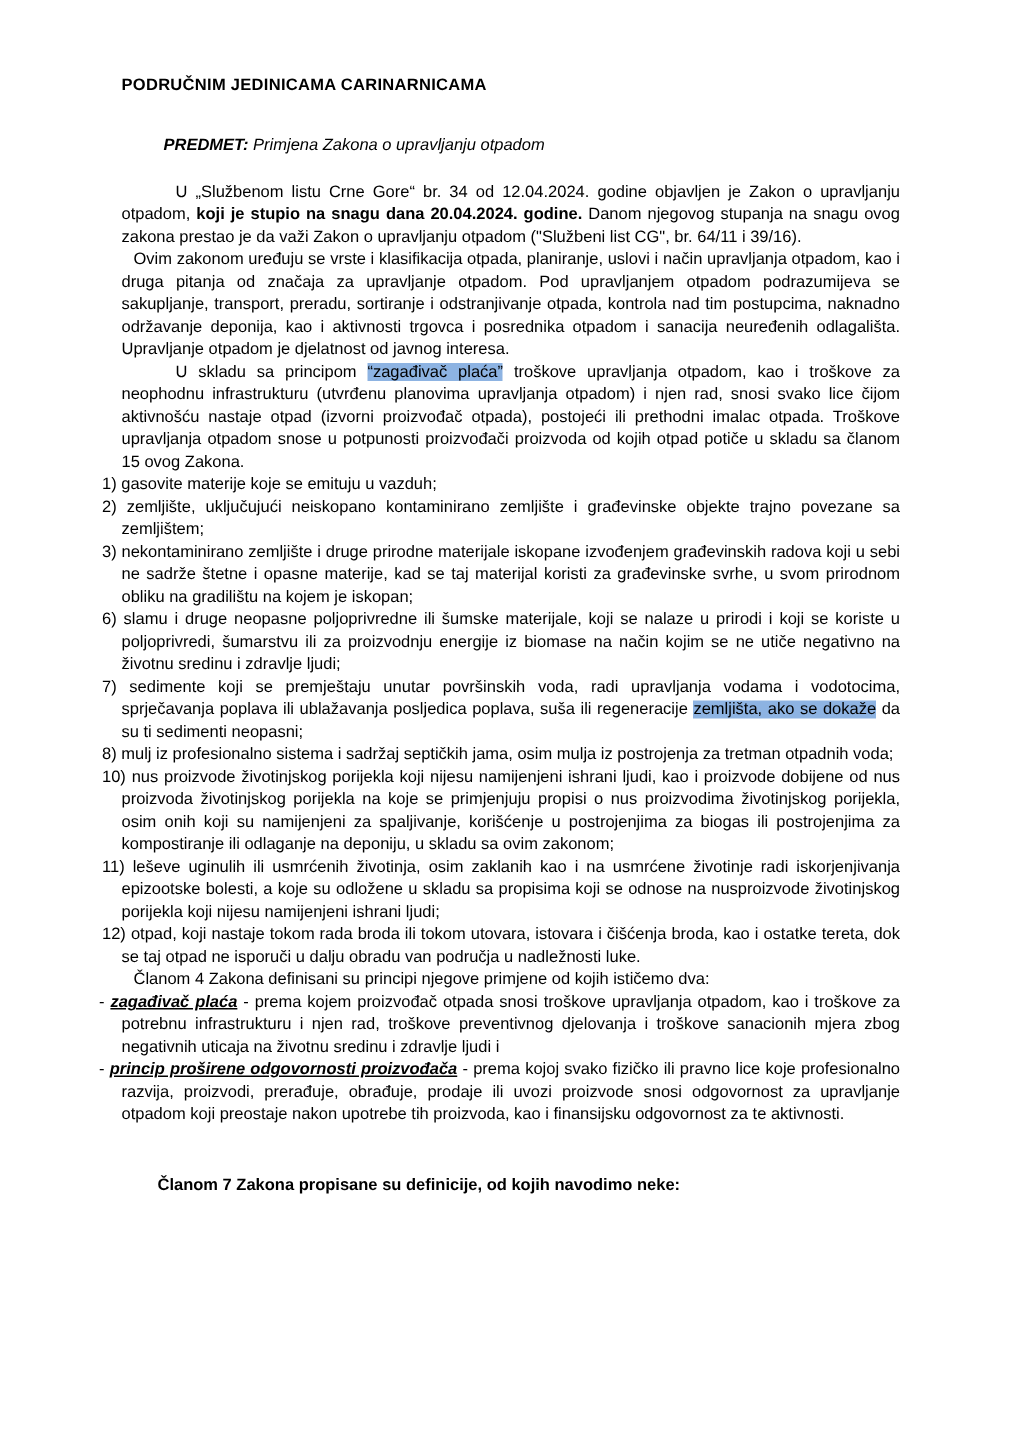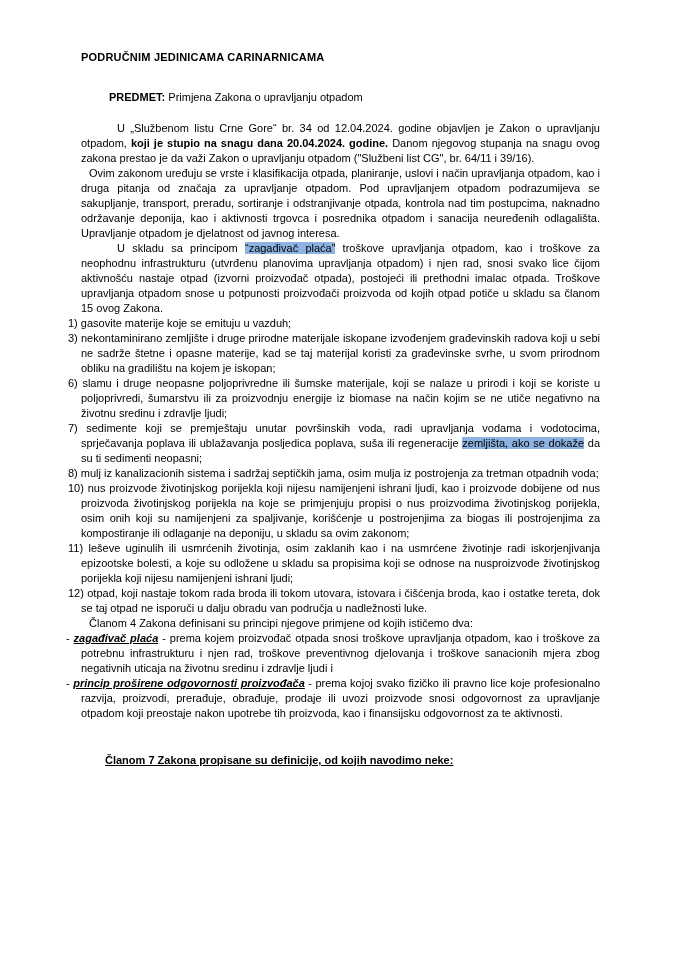--- a/index.html
+++ b/index.html
@@ -9,26 +9,26 @@
     height: 960px;
     overflow: hidden;
     font-family: "Liberation Sans", "DejaVu Sans", sans-serif;
     font-size: 11px;
     line-height: 15px;
     color: #000000;
     -webkit-font-smoothing: antialiased;
   }
   .page { padding: 50px 79px 0 81px; }
   .title { font-weight: bold; text-align: left; margin-bottom: 25px; letter-spacing: 0.2px; }
-  .subject { margin-left: 28px; margin-bottom: 16px; }
+  .subject { margin-left: 28px; margin-bottom: 16px; font-style: italic; }
   .b { font-weight: bold; }
   .just { text-align: justify; }
   .ind36 { text-indent: 36px; }
   .ind8 { text-indent: 8px; }
-  .ind24 { text-indent: 24px; text-decoration: underline; }
+  .ind24 { text-indent: 24px; }
   .li { text-align: justify; text-indent: -13px; }
   .dash { text-align: justify; text-indent: -15px; }
   .term { font-weight: bold; font-style: italic; text-decoration: underline; }
   .hl { background: var(--hl, #8db3e2); }
   .art4 { margin-top: 0; }
   .art7 { margin-top: 32px; font-weight: bold; }
 </style>
 </head>
 <body>
 
@@ -39,24 +39,25 @@
   <p class="subject"><span class="b">PREDMET:</span> <span>Primjena Zakona o upravljanju otpadom</span></p>
 
   <p class="just ind36"><span>U „Službenom listu Crne Gore“ br. 34 od 12.04.2024. godine objavljen je Zakon o upravljanju otpadom, </span><span class="b">koji je stupio na snagu dana 20.04.2024. godine.</span><span> Danom njegovog stupanja na snagu ovog zakona prestao je da važi Zakon o upravljanju otpadom ("Službeni list CG", br. 64/11 i 39/16).</span></p>
 
   <p class="just ind8">Ovim zakonom uređuju se vrste i klasifikacija otpada, planiranje, uslovi i način upravljanja otpadom, kao i druga pitanja od značaja za upravljanje otpadom. Pod upravljanjem otpadom podrazumijeva se sakupljanje, transport, preradu, sortiranje i odstranjivanje otpada, kontrola nad tim postupcima, naknadno održavanje deponija, kao i aktivnosti trgovca i posrednika otpadom i sanacija neuređenih odlagališta. Upravljanje otpadom je djelatnost od javnog interesa.</p>
 
   <p class="just ind36"><span>U skladu sa principom </span><span class="hl">“zagađivač plaća”</span><span> troškove upravljanja otpadom, kao i troškove za neophodnu infrastrukturu (utvrđenu planovima upravljanja otpadom) i njen rad, snosi svako lice čijom aktivnošću nastaje otpad (izvorni proizvođač otpada), postojeći ili prethodni imalac otpada. Troškove upravljanja otpadom snose u potpunosti proizvođači proizvoda od kojih otpad potiče u skladu sa članom 15 ovog Zakona.</span></p>
 
 
   <div class="li"><span>1)</span> <span>gasovite materije koje se emituju u vazduh;</span></div>
+  <div class="li"><span>2)</span> <span>zemljište, uključujući neiskopano kontaminirano zemljište i građevinske objekte trajno povezane sa zemljištem;</span></div>
   <div class="li"><span>3)</span> <span>nekontaminirano zemljište i druge prirodne materijale iskopane izvođenjem građevinskih radova koji u sebi ne sadrže štetne i opasne materije, kad se taj materijal koristi za građevinske svrhe, u svom prirodnom obliku na gradilištu na kojem je iskopan;</span></div>
   <div class="li"><span>6)</span> <span>slamu i druge neopasne poljoprivredne ili šumske materijale, koji se nalaze u prirodi i koji se koriste u poljoprivredi, šumarstvu ili za proizvodnju energije iz biomase na način kojim se ne utiče negativno na životnu sredinu i zdravlje ljudi;</span></div>
   <div class="li"><span>7)</span> <span>sedimente koji se premještaju unutar površinskih voda, radi upravljanja vodama i vodotocima, sprječavanja poplava ili ublažavanja posljedica poplava, suša ili regeneracije </span><span class="hl">zemljišta, ako se dokaže</span><span> da su ti sedimenti neopasni;</span></div>
-  <div class="li"><span>8)</span> <span>mulj iz kanalizacionih sistema i sadržaj septičkih jama, osim mulja iz postrojenja za tretman otpadnih voda;</span></div>
+  <div class="li"><span>8)</span> <span>mulj iz profesionalno sistema i sadržaj septičkih jama, osim mulja iz postrojenja za tretman otpadnih voda;</span></div>
   <div class="li"><span>10)</span> <span>nus proizvode životinjskog porijekla koji nijesu namijenjeni ishrani ljudi, kao i proizvode dobijene od nus proizvoda životinjskog porijekla na koje se primjenjuju propisi o nus proizvodima životinjskog porijekla, osim onih koji su namijenjeni za spaljivanje, korišćenje u postrojenjima za biogas ili postrojenjima za kompostiranje ili odlaganje na deponiju, u skladu sa ovim zakonom;</span></div>
   <div class="li"><span>11)</span> <span>leševe uginulih ili usmrćenih životinja, osim zaklanih kao i na usmrćene životinje radi iskorjenjivanja epizootske bolesti, a koje su odložene u skladu sa propisima koji se odnose na nusproizvode životinjskog porijekla koji nijesu namijenjeni ishrani ljudi;</span></div>
   <div class="li"><span>12)</span> <span>otpad, koji nastaje tokom rada broda ili tokom utovara, istovara i čišćenja broda, kao i ostatke tereta, dok se taj otpad ne isporuči u dalju obradu van područja u nadležnosti luke.</span></div>
 
   <p class="just ind8 art4">Članom 4 Zakona definisani su principi njegove primjene od kojih ističemo dva:</p>
 
   <div class="dash"><span>-</span> <span class="term">zagađivač plaća</span><span> - prema kojem proizvođač otpada snosi troškove upravljanja otpadom, kao i troškove za potrebnu infrastrukturu i njen rad, troškove preventivnog djelovanja i troškove sanacionih mjera zbog negativnih uticaja na životnu sredinu i zdravlje ljudi i</span></div>
   <div class="dash"><span>-</span> <span class="term">princip proširene odgovornosti proizvođača</span><span> - prema kojoj svako fizičko ili pravno lice koje profesionalno razvija, proizvodi, prerađuje, obrađuje, prodaje ili uvozi proizvode snosi odgovornost za upravljanje otpadom koji preostaje nakon upotrebe tih proizvoda, kao i finansijsku odgovornost za te aktivnosti.</span></div>
 
   <p class="ind24 art7">Članom 7 Zakona propisane su definicije, od kojih navodimo neke:</p>

